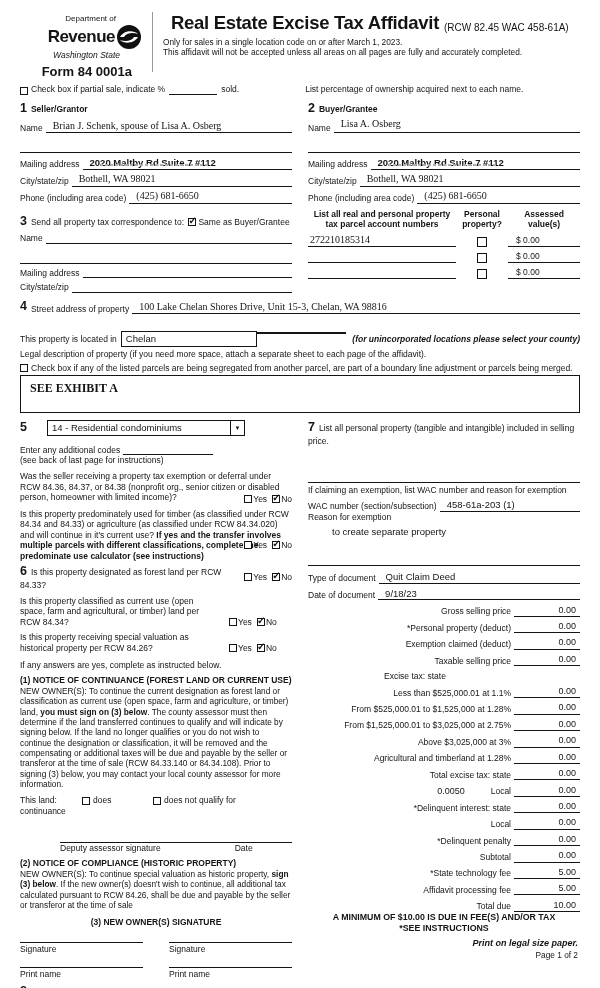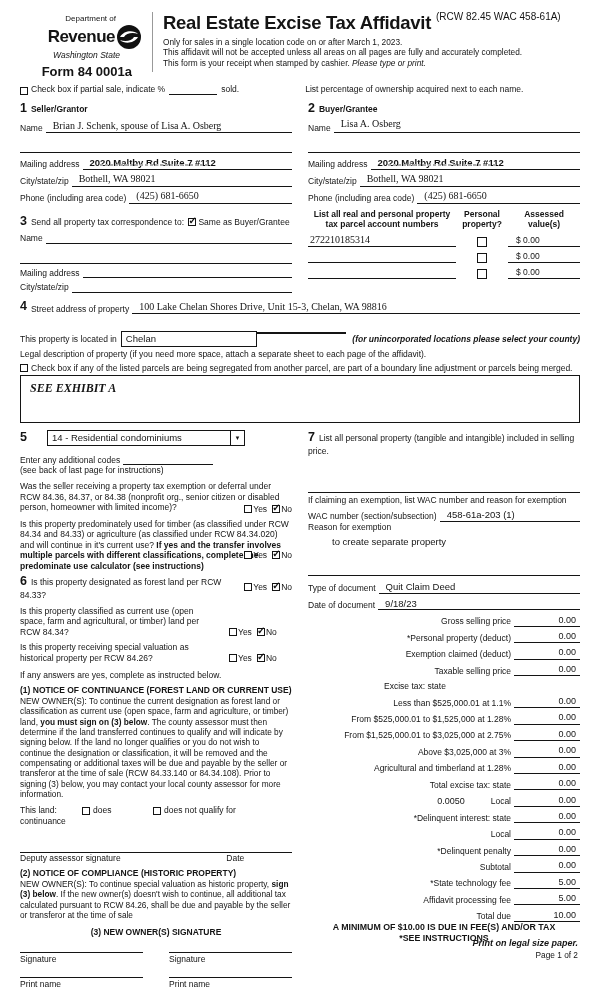--- a/index.html
+++ b/index.html
@@ -13,21 +13,21 @@
   .hdr { display:flex; margin-bottom:4px; }
   .hdr-logo { width:128px; padding-top:6px; text-align:right; padding-right:6px; flex:none; }
   .dept { font-size:8px; margin-right:26px; }
   .rev-row { display:flex; justify-content:flex-end; align-items:center; }
   .rev { font-weight:bold; font-size:17px; letter-spacing:-0.5px; }
   .logo-mark { width:26px; height:26px; margin-left:1px; flex:none; }
   .wa-state { font-style:italic; font-size:8.5px; margin-right:22px; }
   .form-no { font-weight:bold; font-size:13px; margin-top:3px; margin-right:10px; }
   .hdr-div { width:1px; background:#999; margin:4px 10px 8px 4px; flex:none; }
   .hdr-main { flex:1; padding-top:3px; }
-  .title-row { display:flex; align-items:flex-start; }
+  .title-row { display:flex; align-items:flex-end;margin-left:8px; }
   .title { font-weight:bold; font-size:18.5px; letter-spacing:-0.3px; }
   .title-ref { font-size:10px; margin-left:5px; white-space:nowrap; }
   .hdr-notes { margin-top:3px; font-size:8.3px; }
   
   .frow { display:flex; align-items:flex-end; margin-top:3.5px; }
   .flbl { white-space:nowrap; padding-right:3px; }
   .ffill { flex:1; border-bottom:1px solid #141414; min-height:11px; padding:0 2px 0 7px; }
   .sv { font-family:"Liberation Serif", serif; font-size:10px; }
   .bv { font-weight:bold; font-size:9.5px; }
   .cb { display:inline-block; width:8px; height:8px; border:1.3px solid #141414; position:relative; flex:none; background:#fff; }
@@ -48,21 +48,21 @@
   .pnum { flex:1; border-bottom:1px solid #141414; min-height:12px; padding-left:2px; }
   .ppp { width:52px; flex:none; display:flex; justify-content:center; }
   .ppp .cb { width:10px; height:10px; }
   .pval { width:72px; flex:none; border-bottom:1px solid #141414; min-height:12px; padding-left:8px; }
   
   .sec4 { margin-top:6px; }
   .combo-row { display:flex; align-items:center; margin-top:17px; }
   .combo { border:1.5px solid #141414; width:136px; padding:1px 4px; font-size:9.5px; flex:none; margin-left:4px; }
   .thickseg { flex:1; border-top:2.5px solid #141414; align-self:flex-start; margin-top:1px; }
   .combo-note { font-style:italic; font-weight:bold; white-space:nowrap; margin-left:6px; }
-  .legalbox { border:1.5px solid #141414; height:48px; margin-top:2px; padding:5px 9px;font-style:italic; }
+  .legalbox { border:1.5px solid #141414; height:38px; margin-top:2px; padding:5px 9px; }
   .legalval { font-family:"Liberation Serif", serif; font-weight:bold; font-size:12px; }
   
   .dd-row { display:flex; align-items:flex-start; }
   .dropdown { border:1.5px solid #141414; width:198px; height:16px; display:flex; align-items:center; margin-left:16px; }
   .dd-val { flex:1; padding-left:4px; font-size:9.5px; }
   .dd-btn { width:14px; height:100%; border-left:1.5px solid #141414; display:flex; align-items:center; justify-content:center; font-size:6px; }
   .q { display:flex; margin-top:5px; }
   .qtext { flex:1; }
   .qb { font-weight:bold; }
   .notice-title { font-weight:bold; margin-top:5px; }
@@ -106,21 +106,20 @@
     </div>
     <div class="hdr-div"></div>
     <div class="hdr-main">
       <div class="title-row">
         <span class="title">Real Estate Excise Tax Affidavit</span>
         <span class="title-ref">(RCW 82.45 WAC 458-61A)</span>
       </div>
       <div class="hdr-notes">
         <div>Only for sales in a single location code on or after March 1, 2023.</div>
         <div>This affidavit will not be accepted unless all areas on all pages are fully and accurately completed.</div>
-        <div><span>This form is your receipt when stamped by cashier. </span><i>Please type or print.</i></div>
       </div>
     </div>
   </div>
 
   <div style="display:flex; align-items:flex-end;">
     <span class="cb" style="margin-right:3px;"></span>
     <span>Check box if partial sale, indicate %</span>
     <span style="width:48px;border-bottom:1px solid #141414;margin:0 4px;"></span>
     <span>sold.</span>
     <span style="margin-left:66px;">List percentage of ownership acquired next to each name.</span>
@@ -315,21 +314,21 @@
 
       <div class="land-row">
         <span style="width:62px;">This land:</span>
         <span class="cb" style="margin-right:3px;"></span>
         <span style="width:60px;">does</span>
         <span class="cb" style="margin-right:3px;"></span>
         <span>does not qualify for</span>
       </div>
       <div>continuance</div>
 
-      <div style="display:flex; margin-top:14px;">
+      <div style="display:flex; margin-top:14px;margin-left:40px;">
         <div style="flex:1.4;">
           <div class="sigline"></div>
           <div>Deputy assessor signature</div>
         </div>
         <div style="flex:1;text-align:center;">
           <div class="sigline"></div>
           <div>Date</div>
         </div>
       </div>
 

